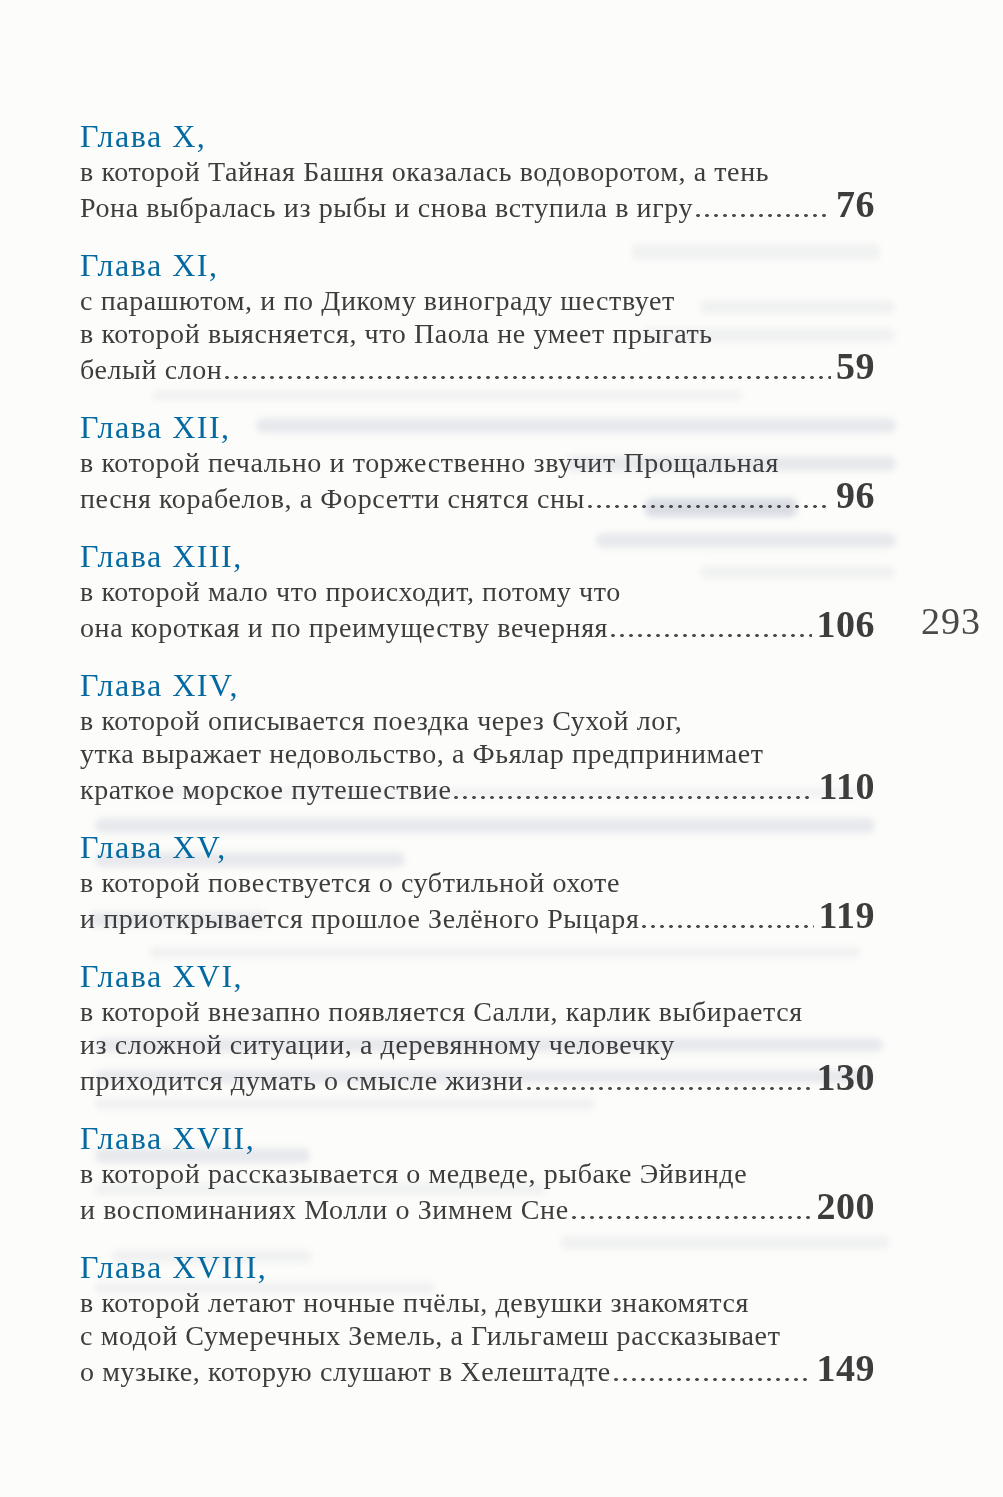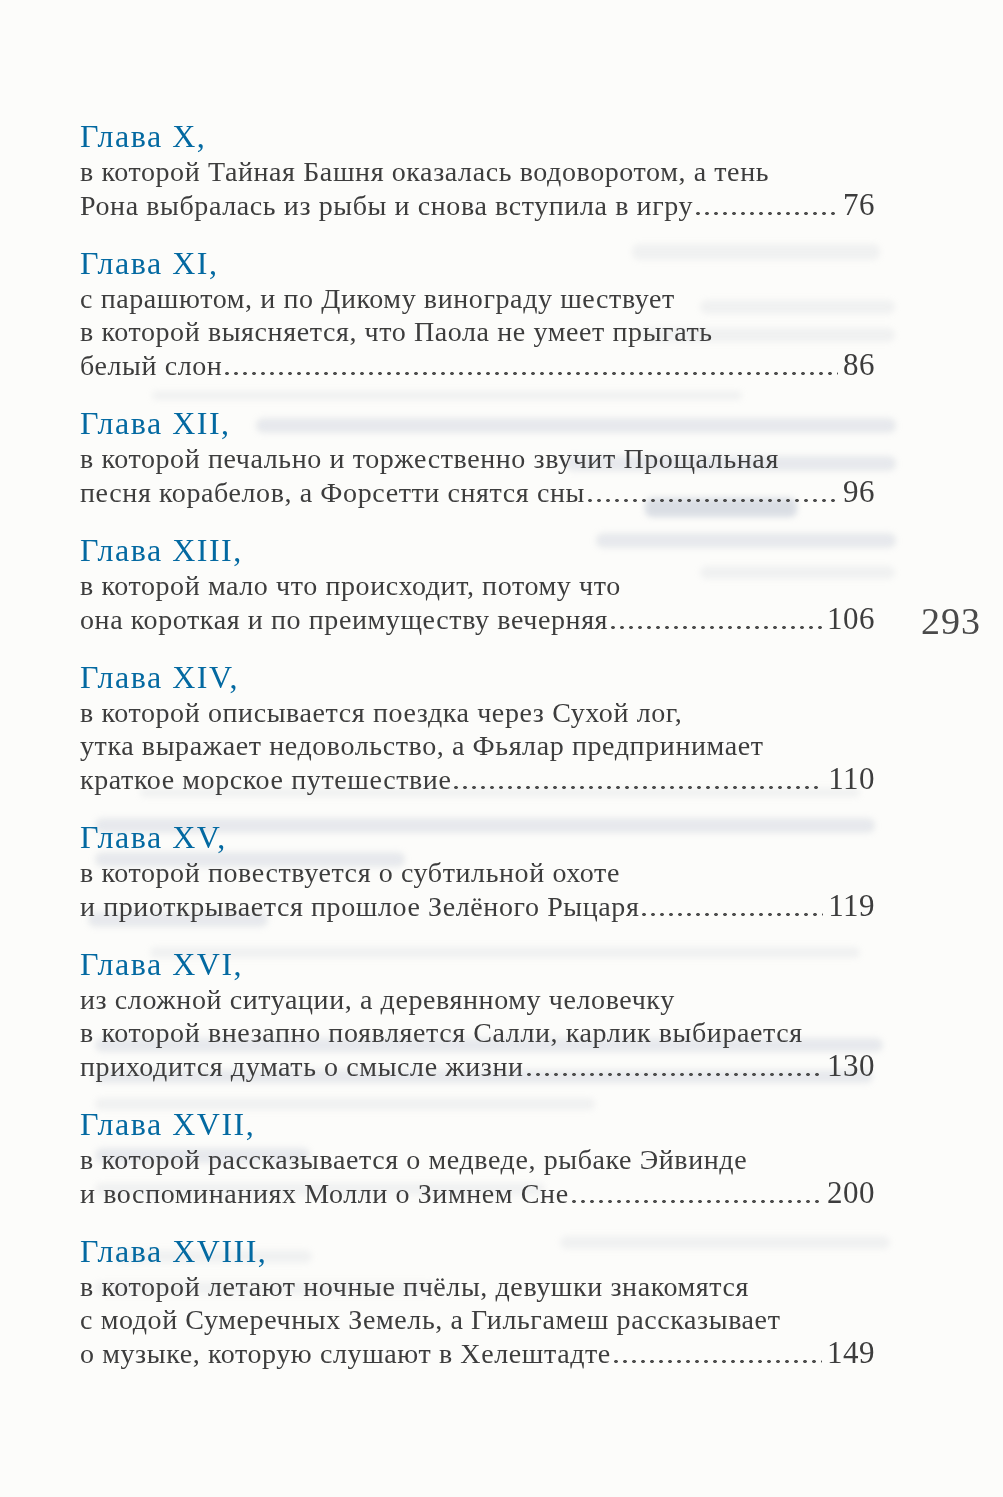--- a/index.html
+++ b/index.html
@@ -54,23 +54,24 @@
   .dots {
     flex: 1 1 auto;
     height: 7px;
     align-self: flex-end;
     margin: 0 1px 5px 3px;
     background-image: radial-gradient(circle at 2px 3.5px, #4e4e4e 1.5px, rgba(0,0,0,0) 2px);
     background-size: 9px 7px;
     background-repeat: repeat-x;
   }
   .page-num {
-    font-size: 31px;
+    font-size: 38px;
     letter-spacing: 0.5px;
     padding-left: 4px;
+    font-weight: bold;
   }
   .facing-page-number {
     position: absolute;
     left: 921px;
     top: 599px;
     font-size: 38px;
     letter-spacing: 1px;
     color: #4a4a4a;
   }
 </style>
@@ -116,21 +117,21 @@
       </div>
     </div>
 
     <div class="entry">
       <div class="entry-heading">Глава XI,</div>
       <div class="entry-line">с парашютом, и по Дикому винограду шествует</div>
       <div class="entry-line">в которой выясняется, что Паола не умеет прыгать</div>
       <div class="leader-line">
         <span class="leader-text">белый слон</span>
         <span class="dots"></span>
-        <span class="page-num">86</span>
+        <span class="page-num">59</span>
       </div>
     </div>
 
     <div class="entry">
       <div class="entry-heading">Глава XII,</div>
       <div class="entry-line">в которой печально и торжественно звучит Прощальная</div>
       <div class="leader-line">
         <span class="leader-text">песня корабелов, а Форсетти снятся сны</span>
         <span class="dots"></span>
         <span class="page-num">96</span>
@@ -163,22 +164,22 @@
       <div class="entry-line">в которой повествуется о субтильной охоте</div>
       <div class="leader-line">
         <span class="leader-text">и приоткрывается прошлое Зелёного Рыцаря</span>
         <span class="dots"></span>
         <span class="page-num">119</span>
       </div>
     </div>
 
     <div class="entry">
       <div class="entry-heading">Глава XVI,</div>
+      <div class="entry-line">в которой внезапно появляется Салли, карлик выбирается</div>
       <div class="entry-line">из сложной ситуации, а деревянному человечку</div>
-      <div class="entry-line">в которой внезапно появляется Салли, карлик выбирается</div>
       <div class="leader-line">
         <span class="leader-text">приходится думать о смысле жизни</span>
         <span class="dots"></span>
         <span class="page-num">130</span>
       </div>
     </div>
 
     <div class="entry">
       <div class="entry-heading">Глава XVII,</div>
       <div class="entry-line">в которой рассказывается о медведе, рыбаке Эйвинде</div>

